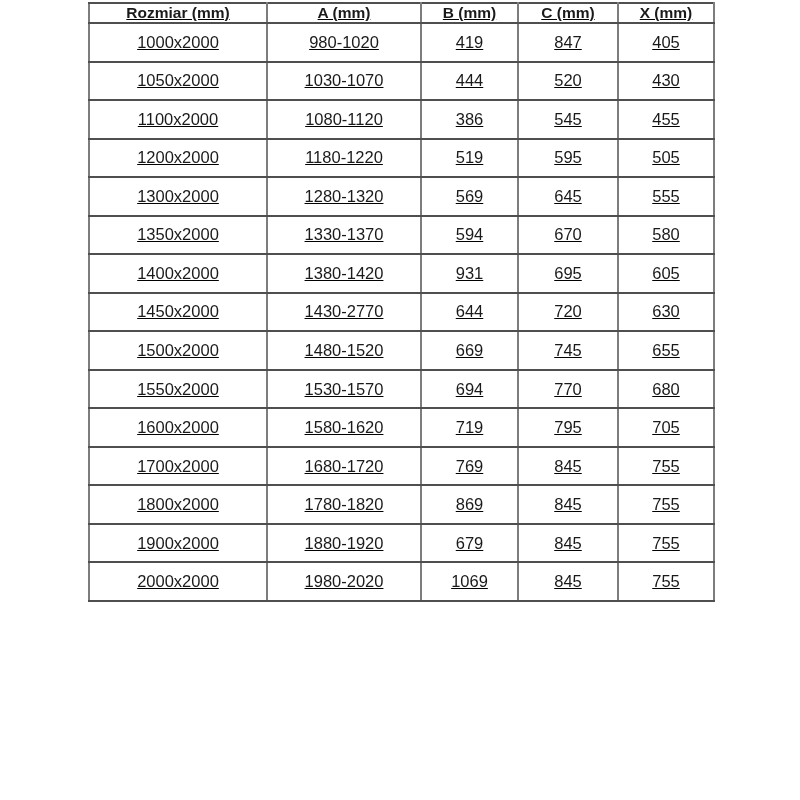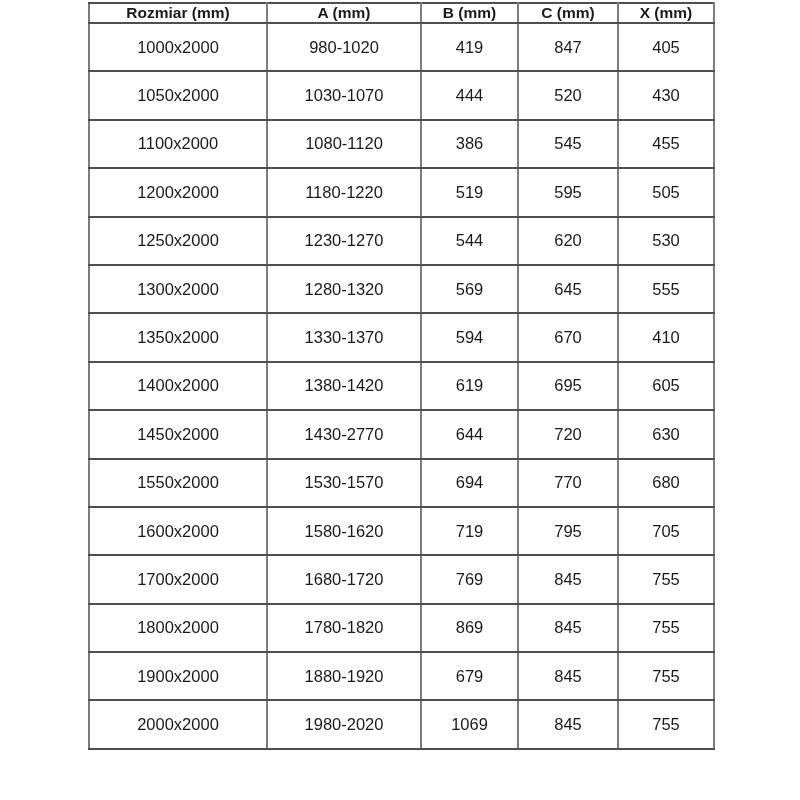--- a/index.html
+++ b/index.html
@@ -14,24 +14,25 @@
     position: relative;
     width: 800px;
     height: 800px;
     background: #ffffff;
   }
   table.spec-table {
     position: absolute;
     left: 88px;
     top: 2px;
     width: 625px;
-    height: 748px;
+    height: 600px;
     border-collapse: collapse;
     table-layout: fixed;
     border: 2px solid #0f172a;
+    text-decoration: underline;
   }
   table.spec-table th,
   table.spec-table td {
     border-left: 2px solid #7d7d7d;
     border-right: 2px solid #7d7d7d;
     border-top: 2px solid #4f4f4f;
     border-bottom: 2px solid #4f4f4f;
     text-align: center;
     vertical-align: middle;
     color: #1a1a1a;
@@ -97,53 +98,53 @@
           <td>455</td>
         </tr>
         <tr>
           <td>1200x2000</td>
           <td>1180-1220</td>
           <td>519</td>
           <td>595</td>
           <td>505</td>
         </tr>
         <tr>
-          <td>1250x2000</td>
-          <td>1230-1270</td>
-          <td>544</td>
-          <td>620</td>
-          <td>530</td>
-        </tr>
-        <tr>
           <td>1300x2000</td>
           <td>1280-1320</td>
           <td>569</td>
           <td>645</td>
           <td>555</td>
         </tr>
         <tr>
           <td>1350x2000</td>
           <td>1330-1370</td>
           <td>594</td>
           <td>670</td>
-          <td>410</td>
+          <td>580</td>
         </tr>
         <tr>
           <td>1400x2000</td>
           <td>1380-1420</td>
-          <td>619</td>
+          <td>931</td>
           <td>695</td>
           <td>605</td>
         </tr>
         <tr>
           <td>1450x2000</td>
           <td>1430-2770</td>
           <td>644</td>
           <td>720</td>
           <td>630</td>
+        </tr>
+        <tr>
+          <td>1500x2000</td>
+          <td>1480-1520</td>
+          <td>669</td>
+          <td>745</td>
+          <td>655</td>
         </tr>
         <tr>
           <td>1550x2000</td>
           <td>1530-1570</td>
           <td>694</td>
           <td>770</td>
           <td>680</td>
         </tr>
         <tr>
           <td>1600x2000</td>

